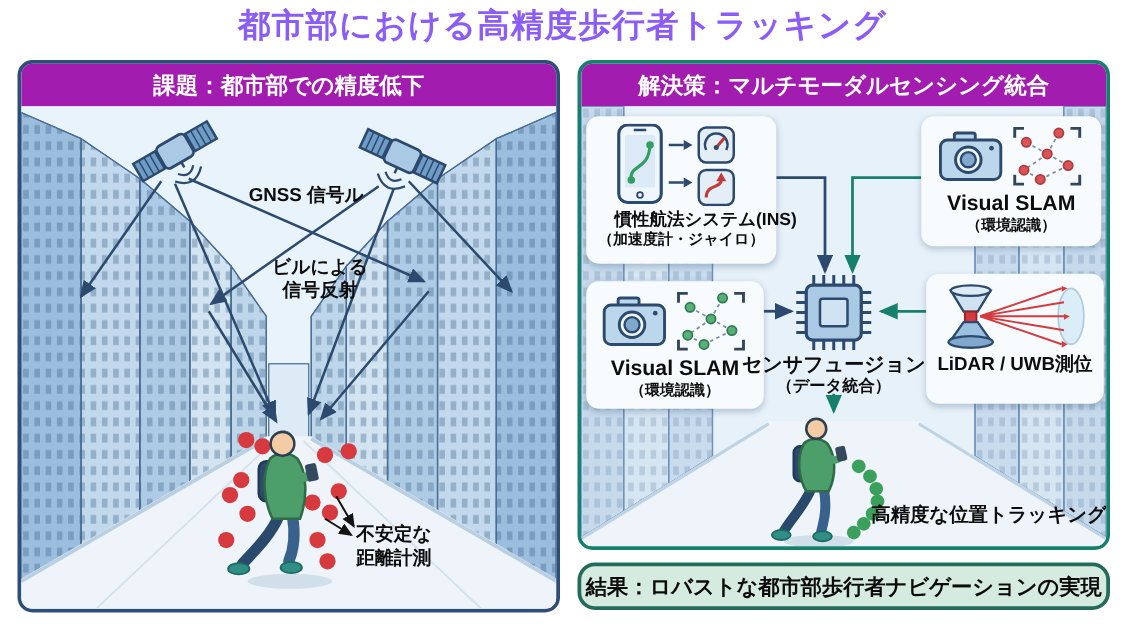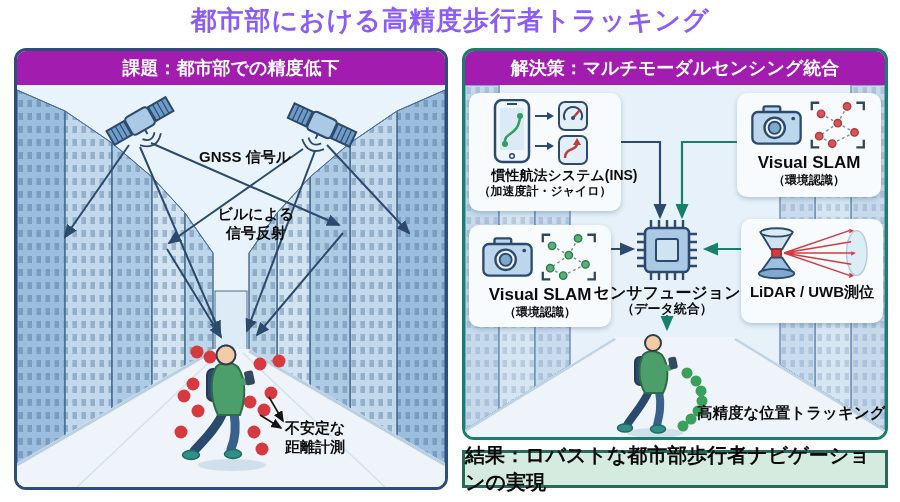--- a/index.html
+++ b/index.html
@@ -29,22 +29,22 @@
   #box-ins .box-title{font-size:14px;margin-left:39px;}
   #box-vslam-top{left:272px;top:8px;width:144px;height:104px;}
   #box-vslam-left{left:4px;top:140px;width:142px;height:102px;}
   #box-vslam-top .box-title,#box-vslam-left .box-title{font-size:17px;}
   #box-lidar{left:276px;top:134px;width:142px;height:104px;}
   #box-lidar .box-title{font-size:15px;}
   .fusion-title{left:117px;top:198px;width:170px;text-align:center;font-size:16px;}
   .fusion-sub{left:117px;top:216px;width:170px;text-align:center;font-size:13px;}
   .lbl-tracking{left:232px;top:318px;font-size:15.5px;white-space:nowrap;}
   .result-bar{position:absolute;left:462px;top:450px;width:426px;height:38px;background:#d6ebdf;
-              border:3px solid #256b5b;border-radius:0;box-sizing:border-box;display:flex;
-              align-items:center;justify-content:center;font-weight:bold;font-size:20px;color:#0b0b0b;}
+              border:3px solid #256b5b;border-radius:14px;box-sizing:border-box;display:flex;
+              align-items:center;justify-content:center;font-weight:bold;font-size:17px;color:#0b0b0b;}
   .fp-red .fp{fill:#d85456;stroke:#b03a3c;}
   .fp-green .fp{fill:#58b078;stroke:#2e7d4f;}
 </style>
 </head>
 <body>
 
 <div class="canvas">
 
   <h1 class="title">都市部における高精度歩行者トラッキング</h1>
 

